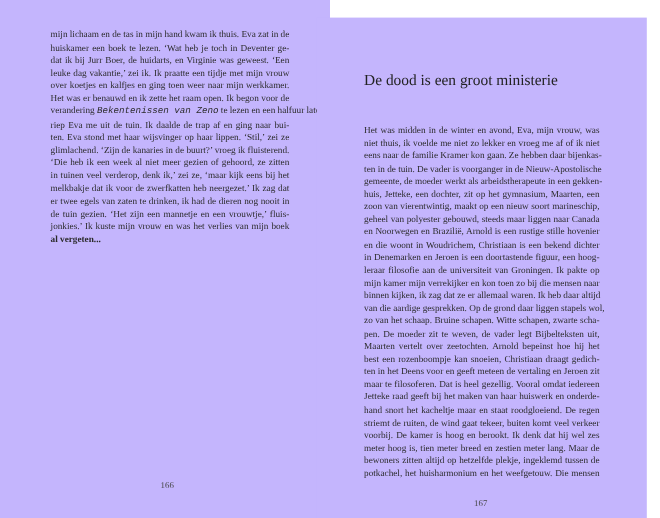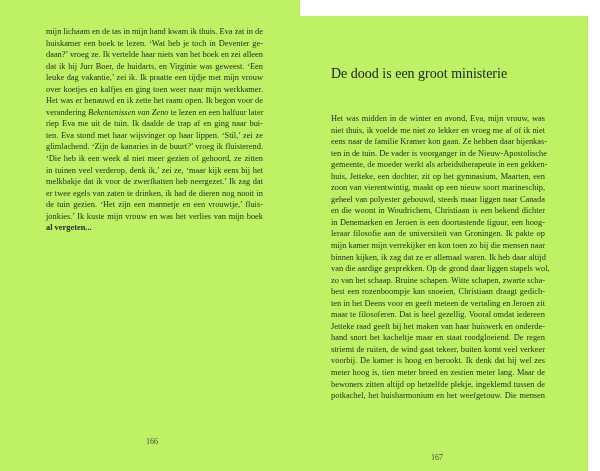--- a/index.html
+++ b/index.html
@@ -1,40 +1,39 @@
 <!DOCTYPE html>
 <html><head>
 <meta charset="utf-8">
 <style>
   html, body { margin: 0; padding: 0; background: #ffffff; }
   body { width: 600px; height: 471px; position: relative; overflow: hidden;
          font-family: "Liberation Serif", "DejaVu Serif", serif; color: #2a2a2a; }
-  .page { position: absolute; top: 0; height: 471px; background: #bef264; }
+  .page { position: absolute; top: 0; height: 471px; background: #c4b5fd; }
   .page.left { left: 0; width: 300px; }
   .page.right { left: 288px; width: 300px; margin-top: 16px; }
   .text { position: absolute; font-size: 8.4px; line-height: 11.55px; text-align: justify;
           hyphens: manual; }
   .page.left .text { left: 46px; top: 26px; width: 217px; }
   .page.right .text { left: 43px; top: 97px; width: 214px; }
   .line { display: block; text-align: justify; text-align-last: justify; white-space: nowrap; overflow: visible; }
   .line.last { text-align-last: left; font-weight: bold; }
   .title { position: absolute; left: 43px; top: 50px; font-size: 14px; color: #222; white-space: nowrap; }
   .folio { position: absolute; top: 437px; font-size: 8px; color: #444; }
   .page.left .folio { left: 146px; }
   .page.right .folio { left: 143px; }
-  em { font-style: italic; }
+  em { font-style: italic; font-family: Liberation Mono, monospace; }
 </style>
 </head>
 <body>
 
 <div class="page left">
   <div class="text">
     <span class="line">mijn lichaam en de tas in mijn hand kwam ik thuis. Eva zat in de</span>
     <span class="line">huiskamer een boek te lezen. ‘Wat heb je toch in Deventer ge-</span>
-    <span class="line">daan?’ vroeg ze. Ik vertelde haar niets van het boek en zei alleen</span>
     <span class="line">dat ik bij Jurr Boer, de huidarts, en Virginie was geweest. ‘Een</span>
     <span class="line">leuke dag vakantie,’ zei ik. Ik praatte een tijdje met mijn vrouw</span>
     <span class="line">over koetjes en kalfjes en ging toen weer naar mijn werkkamer.</span>
     <span class="line">Het was er benauwd en ik zette het raam open. Ik begon voor de</span>
     <span class="line">verandering <em>Bekentenissen van Zeno</em> te lezen en een halfuur later</span>
     <span class="line">riep Eva me uit de tuin. Ik daalde de trap af en ging naar bui-</span>
     <span class="line">ten. Eva stond met haar wijsvinger op haar lippen. ‘Stil,’ zei ze</span>
     <span class="line">glimlachend. ‘Zijn de kanaries in de buurt?’ vroeg ik fluisterend.</span>
     <span class="line">‘Die heb ik een week al niet meer gezien of gehoord, ze zitten</span>
     <span class="line">in tuinen veel verderop, denk ik,’ zei ze, ‘maar kijk eens bij het</span>
@@ -51,27 +50,30 @@
   <div class="title">De dood is een groot ministerie</div>
   <div class="text">
     <span class="line">Het was midden in de winter en avond, Eva, mijn vrouw, was</span>
     <span class="line">niet thuis, ik voelde me niet zo lekker en vroeg me af of ik niet</span>
     <span class="line">eens naar de familie Kramer kon gaan. Ze hebben daar bijenkas-</span>
     <span class="line">ten in de tuin. De vader is voorganger in de Nieuw-Apostolische</span>
     <span class="line">gemeente, de moeder werkt als arbeidstherapeute in een gekken-</span>
     <span class="line">huis, Jetteke, een dochter, zit op het gymnasium, Maarten, een</span>
     <span class="line">zoon van vierentwintig, maakt op een nieuw soort marineschip,</span>
     <span class="line">geheel van polyester gebouwd, steeds maar liggen naar Canada</span>
+    <span class="line">en Noorwegen en Brazilië, Arnold is een rustige stille hovenier</span>
     <span class="line">en die woont in Woudrichem, Christiaan is een bekend dichter</span>
     <span class="line">in Denemarken en Jeroen is een doortastende figuur, een hoog-</span>
     <span class="line">leraar filosofie aan de universiteit van Groningen. Ik pakte op</span>
     <span class="line">mijn kamer mijn verrekijker en kon toen zo bij die mensen naar</span>
     <span class="line">binnen kijken, ik zag dat ze er allemaal waren. Ik heb daar altijd</span>
     <span class="line">van die aardige gesprekken. Op de grond daar liggen stapels wol,</span>
     <span class="line">zo van het schaap. Bruine schapen. Witte schapen, zwarte scha-</span>
+    <span class="line">pen. De moeder zit te weven, de vader legt Bijbelteksten uit,</span>
+    <span class="line">Maarten vertelt over zeetochten. Arnold bepeinst hoe hij het</span>
     <span class="line">best een rozenboompje kan snoeien, Christiaan draagt gedich-</span>
     <span class="line">ten in het Deens voor en geeft meteen de vertaling en Jeroen zit</span>
     <span class="line">maar te filosoferen. Dat is heel gezellig. Vooral omdat iedereen</span>
     <span class="line">Jetteke raad geeft bij het maken van haar huiswerk en onderde-</span>
     <span class="line">hand snort het kacheltje maar en staat roodgloeiend. De regen</span>
     <span class="line">striemt de ruiten, de wind gaat tekeer, buiten komt veel verkeer</span>
     <span class="line">voorbij. De kamer is hoog en berookt. Ik denk dat hij wel zes</span>
     <span class="line">meter hoog is, tien meter breed en zestien meter lang. Maar de</span>
     <span class="line">bewoners zitten altijd op hetzelfde plekje, ingeklemd tussen de</span>
     <span class="line">potkachel, het huisharmonium en het weefgetouw. Die mensen</span>

